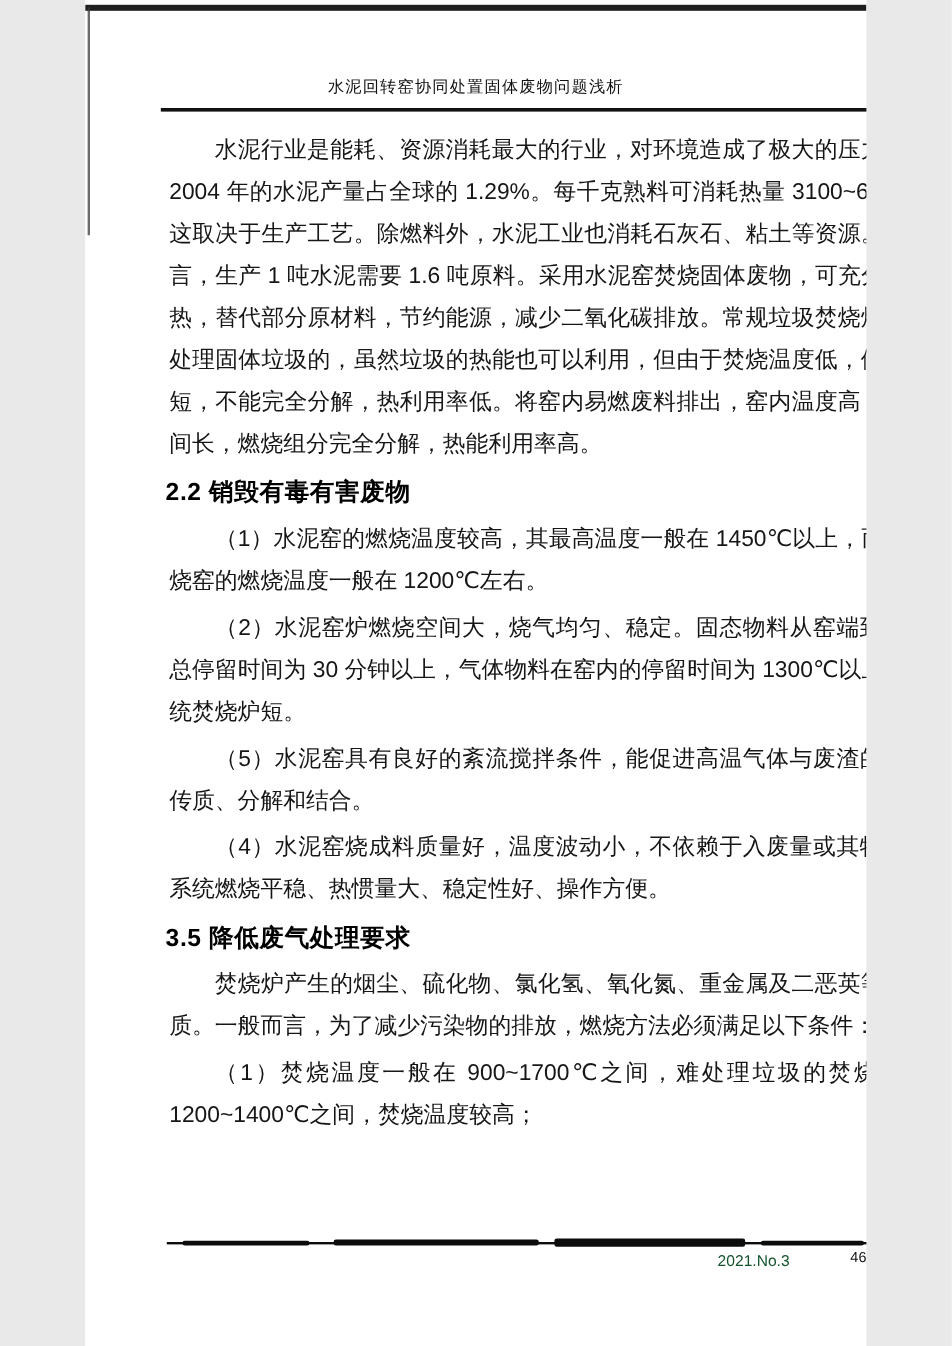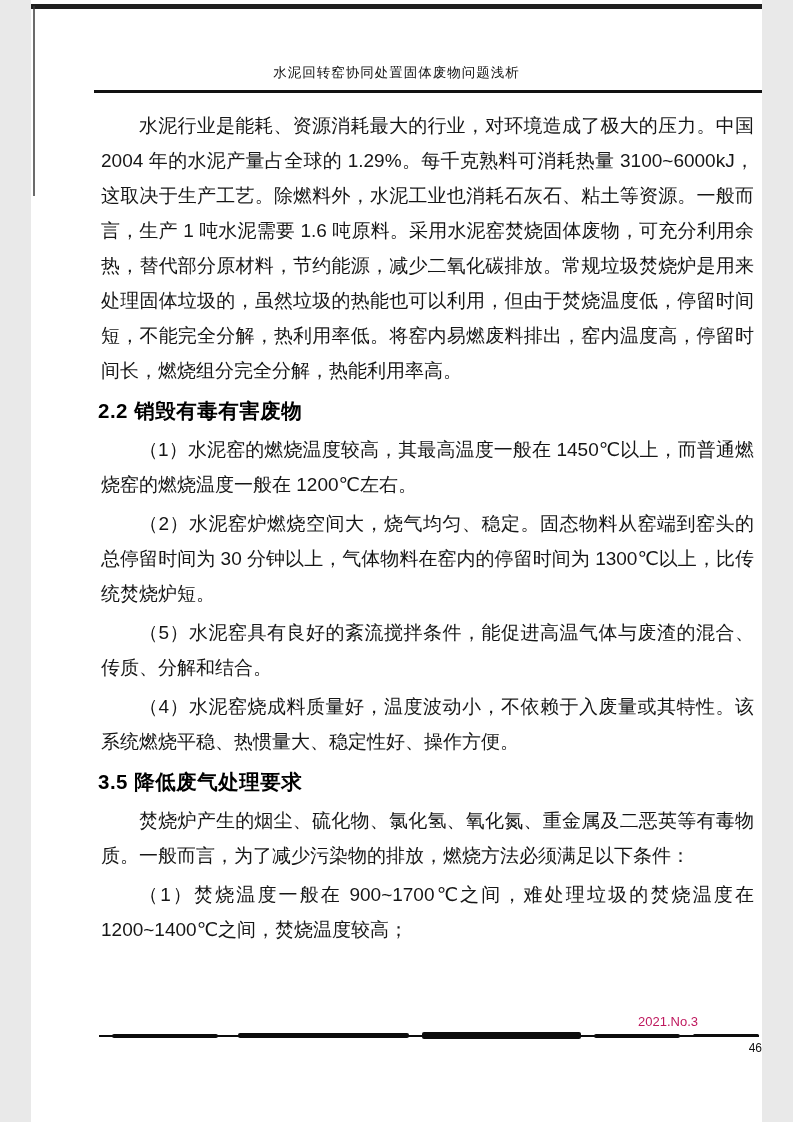--- a/index.html
+++ b/index.html
@@ -3,21 +3,21 @@
 <meta charset="utf-8">
 <style>
   html, body {
     margin: 0;
     padding: 0;
     background: #e9e9e9;
     font-family: "Liberation Sans", "DejaVu Sans", sans-serif;
   }
   .page {
     position: relative;
-    width: 731px;
+    width: 651px;
     height: 1122px;
     margin: 0 auto;
     background: #ffffff;
     color: #1b1b1b;
     overflow: hidden;
     text-decoration: underline;
   }
   
   .scan-edge-top {
     position: absolute;
@@ -99,24 +99,24 @@
   .page-number {
     position: absolute;
     top: 1041px; left: 0;
     width: 100%;
     text-align: right;
     font-size: 12px;
     color: #111;
   }
   .issue-number {
     position: absolute;
-    top: 1014px;
+    top: 1043px;
     right: 64px;
     font-size: 13px;
-    color: #be185d;
+    color: #14532d;
   }
 </style>
 </head>
 <body>
 
 <div class="page">
 
   <div class="scan-edge-top"></div>
   <div class="scan-edge-left"></div>
 

